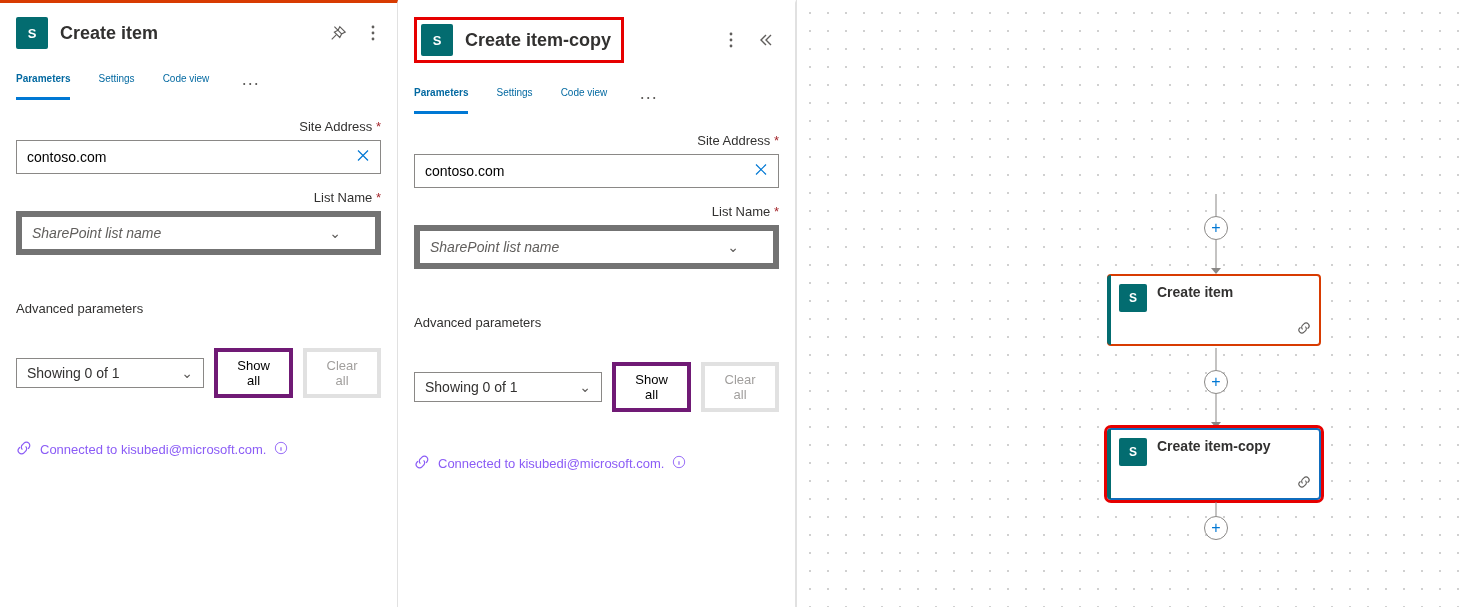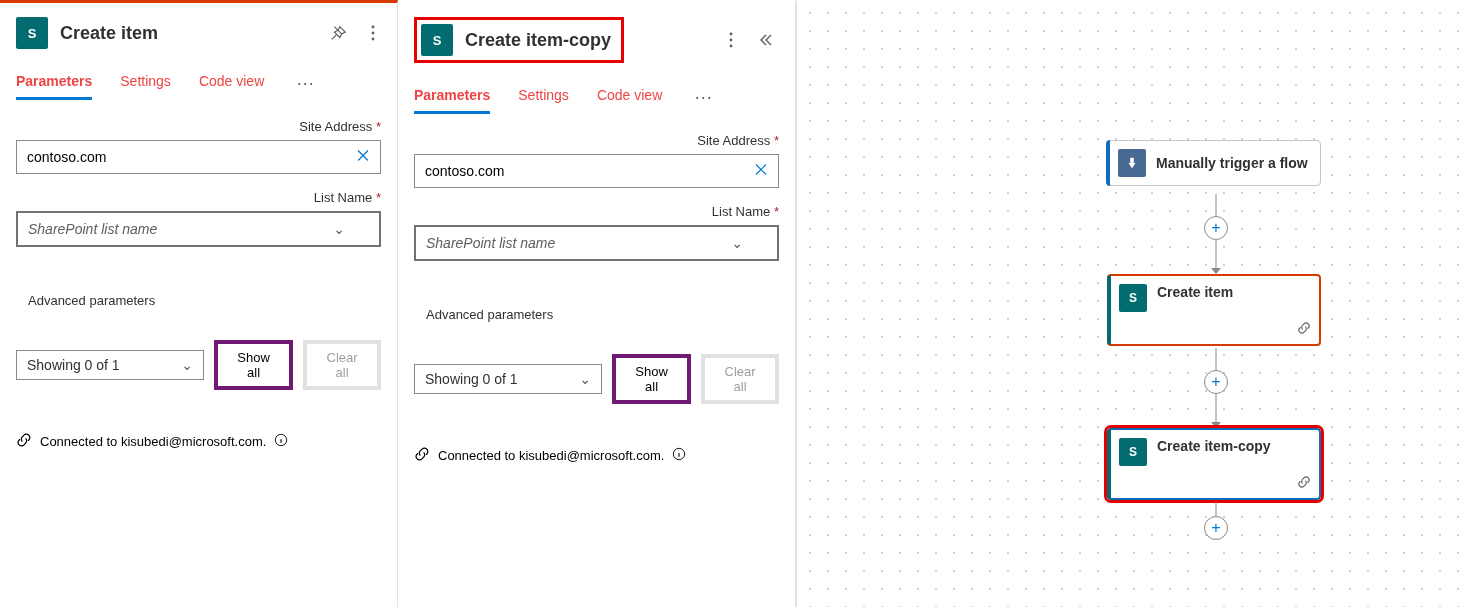--- a/index.html
+++ b/index.html
@@ -6,40 +6,40 @@
     body { font-family: "Segoe UI", -apple-system, sans-serif; font-size: 14px; color: #323130; background: #fff; }
     .app { display: flex; width: 1467px; height: 607px; }
     .panel { width: 398px; border-right: 1px solid #e1e1e1; border-top: 3px solid transparent; padding: 0; display: flex; flex-direction: column; }
     .panel.orange-top { border-top-color: #d83b01; }
     .panel-header { display: flex; align-items: center; padding: 14px 16px 10px; gap: 12px; }
     .sp-icon { width: 32px; height: 32px; background: #036c70; display: inline-flex; align-items: center; justify-content: center; color: #fff; font-size: 13px; font-weight: 600; border-radius: 2px; }
     .panel-title { font-size: 18px; font-weight: 600; flex: 1; }
     .hlite { border: 3px solid #e60000; padding: 4px 10px 4px 4px; }
     .icon-btn { background: none; border: none; cursor: pointer; padding: 6px; display: inline-flex; align-items: center; justify-content: center; color: #605e5c; }
     .tabs { display: flex; gap: 28px; padding: 8px 16px 0; border-bottom: 1px solid transparent; }
-    .tab { padding: 6px 0 10px; font-size: 14px; cursor: pointer; color: #ef4444; position: relative; }
+    .tab { padding: 6px 0 10px; font-size: 10px; cursor: pointer; color: #0369a1; position: relative; }
     .tab.active { font-weight: 600; }
     .tab.active::after { content: ""; position: absolute; left: 0; right: 0; bottom: 0; height: 3px; background: #0078d4; }
     .tab-more { padding: 6px 4px; cursor: pointer; color: #605e5c; font-size: 18px; }
     .body { padding: 18px 16px 0; }
     .label { font-size: 13px; margin-bottom: 6px; display: block; text-align: right; }
     .req { color: #a4262c; }
     .field-row { position: relative; margin-bottom: 16px; }
     .input { width: 100%; border: 1px solid #8a8886; padding: 8px 34px 8px 10px; font-size: 14px; outline: none; }
     .input::placeholder { color: #605e5c; font-style: italic; }
     .clear-x { position: absolute; right: 6px; top: 50%; transform: translateY(-50%); background: none; border: none; cursor: pointer; color: #0078d4; font-size: 20px; padding: 4px; }
-    .select { width: 100%; border: 2px solid #737373; padding: 8px 34px 8px 10px; font-size: 14px; background: #fff; cursor: pointer; display: flex; justify-content: space-between; align-items: center; color: #605e5c; font-style: italic; }
+    .select { width: 100%; border: 6px solid #737373; padding: 8px 34px 8px 10px; font-size: 14px; background: #fff; cursor: pointer; display: flex; justify-content: space-between; align-items: center; color: #605e5c; font-style: italic; }
     .chev { font-style: normal; color: #605e5c; }
     .adv { padding: 30px 16px 18px; }
-    .adv-label { font-size: 13px; margin-bottom: 6px; margin-left: 12px; }
+    .adv-label { font-size: 13px; margin-bottom: 6px; }
     .adv-row { display: flex; gap: 10px; align-items: center; margin-top: 32px; }
     .adv-select { border: 1px solid #8a8886; padding: 6px 10px; font-size: 14px; background: #fff; cursor: pointer; display: flex; justify-content: space-between; align-items: center; min-width: 188px; }
     .btn { border: 4px solid #701a75; background: #fff; padding: 6px 14px; font-size: 13px; cursor: pointer; }
     .btn.disabled { color: #a19f9d; border-color: #e1e1e1; cursor: default; }
-    .footer { padding: 24px 16px; display: flex; align-items: center; gap: 8px; font-size: 13px; color: #000000; }
+    .footer { padding: 24px 16px; display: flex; align-items: center; gap: 8px; font-size: 13px; color: #8b5cf6; }
     .canvas { flex: 1; position: relative; background-image: radial-gradient(#d0d0d0 1px, transparent 1px); background-size: 18px 18px; background-position: 4px 4px; border-left: 1px solid #e1e1e1; }
     .node { position: absolute; width: 214px; background: #fff; border: 1px solid #c8c6c4; border-radius: 4px; display: flex; align-items: center; gap: 10px; padding: 8px 10px; font-size: 14px; font-weight: 600; }
     .node .stripe { position: absolute; left: -2px; top: -1px; bottom: -1px; width: 4px; border-radius: 4px 0 0 4px; }
     .node .nicon { width: 28px; height: 28px; display: inline-flex; align-items: center; justify-content: center; border-radius: 2px; font-size: 12px; font-weight: 600; color: #fff; flex-shrink: 0; }
     .node-tall { height: 72px; align-items: flex-start; }
     .node-tall .label-area { flex: 1; }
     .link-badge { position: absolute; right: 8px; bottom: 6px; color: #605e5c; font-size: 14px; }
     .add-btn { position: absolute; width: 24px; height: 24px; border: 1px solid #8a8886; border-radius: 50%; background: #fff; display: flex; align-items: center; justify-content: center; color: #0078d4; font-size: 16px; font-weight: 400; cursor: pointer; left: 50%; transform: translateX(-50%); }
     .vline { position: absolute; width: 1px; background: #8a8886; left: 50%; transform: translateX(-50%); }
     .arrow { position: absolute; left: 50%; transform: translateX(-50%); width: 0; height: 0; border-left: 5px solid transparent; border-right: 5px solid transparent; border-top: 6px solid #8a8886; }
@@ -188,30 +188,20 @@
             <circle cx="8" cy="8" r="6.5"></circle>
             <path d="M8 5v0M8 7v4" stroke-width="1.3"></path>
           </svg>
       </span>
     </div>
   </div>
 
   <div class="canvas">
     <div style="position:absolute; left:310px; top:140px; width:218px; height:420px;">
 
-      <div class="node" style="top:0;">
-        <span class="stripe" style="background:#0f6cbd;"></span>
-        <span class="nicon" style="background:#486991;">
-          <svg width="14" height="14" viewBox="0 0 16 16" fill="#fff">
-              <rect x="6" y="2" width="4" height="6"></rect>
-              <path d="M4 8h8l-4 6z"></path>
-            </svg>
-        </span>
-        <span style="line-height:1.3;">Manually trigger a flow</span>
-      </div>
       <div class="vline" style="top:54px; height:22px;"></div>
       <div class="add-btn" style="top:76px;">+</div>
       <div class="vline" style="top:100px; height:28px;"></div>
       <div class="arrow" style="top:128px;"></div>
 
       <div class="node node-tall" style="top:134px; border:2px solid #d83b01;">
         <span class="stripe" style="background:#036c70;"></span>
         <span class="nicon" style="background:#036c70;">S</span>
         <span class="label-area">Create item</span>
         <span class="link-badge">

